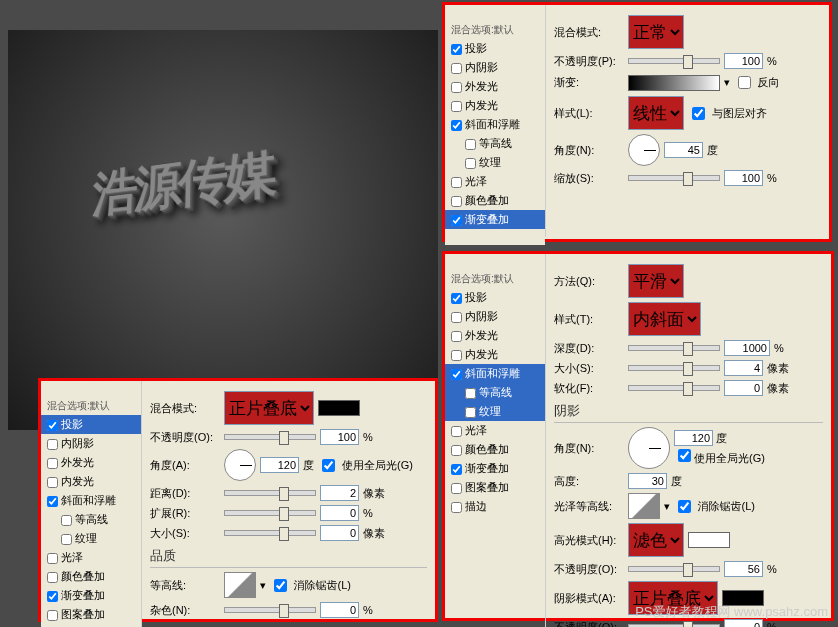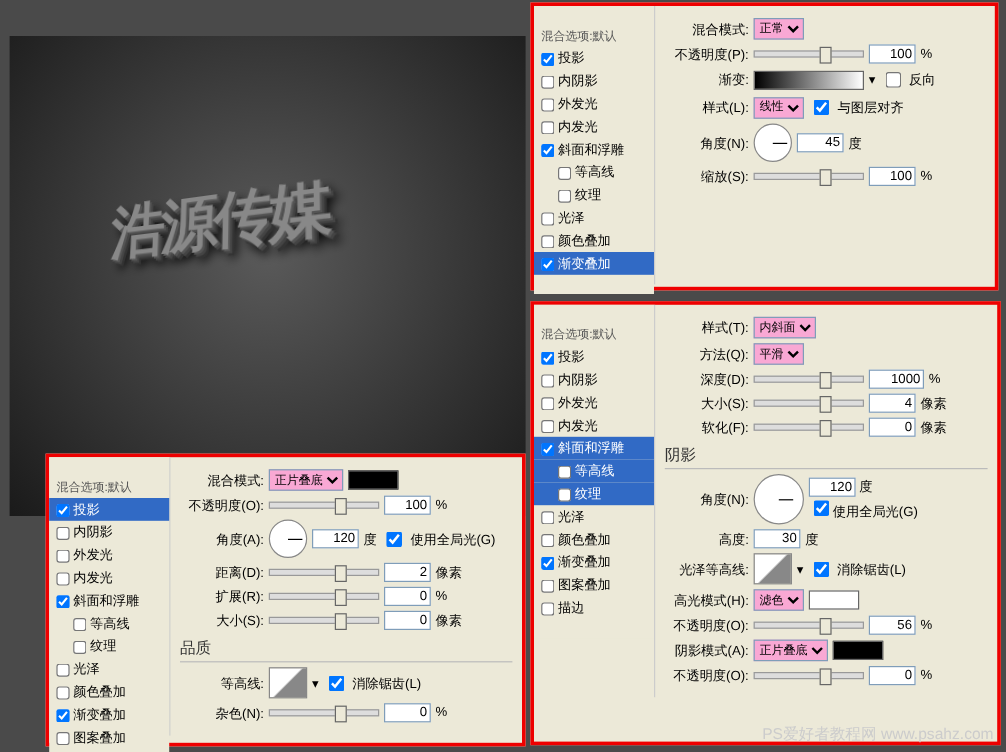--- a/index.html
+++ b/index.html
@@ -10,22 +10,22 @@
 .panel2{left:38px;top:378px;width:400px;height:244px}
 .panel3{left:442px;top:251px;width:392px;height:370px}
 .styles{width:100px;float:left;padding:16px 0;background:#ece9d8}
 .styles .hdr{padding:2px 6px;font-size:10px;color:#555}
 .styles label{display:block;padding:2px 4px 2px 6px;font-size:11px}
 .styles label.sel{background:#316ac5;color:#fff}
 .styles label.sub{padding-left:20px}
 .styles input[type=checkbox]{margin:0 3px 0 0;vertical-align:middle;width:11px;height:11px}
 .opts{margin-left:100px;padding:6px 8px;border-left:1px solid #ccc;min-height:220px}
 .row{margin:4px 0;display:flex;align-items:center;gap:4px;font-size:11px}
-.row .lbl{min-width:70px;text-align:right}
-select{font-size:10px;height:18px;border:1px solid #7f9db9;background:#f9a8d4}
+.row .lbl{min-width:70px;text-align:left}
+select{font-size:17px;height:34px;border:1px solid #7f9db9;background:#b91c1c}
 input[type=text]{font-size:11px;height:14px;border:1px solid #7f9db9;padding:0 2px;text-align:right}
 .slider{flex:1;height:4px;background:#ddd;border:1px solid #999;position:relative;max-width:90px}
 .slider::after{content:"";position:absolute;left:60%;top:-4px;width:8px;height:12px;background:#ece9d8;border:1px solid #666}
 .swatch{width:40px;height:14px;border:1px solid #666;display:inline-block}
 .swatch.black{background:#000}
 .swatch.grad{background:linear-gradient(to right,#000,#fff)}
 .angle{width:30px;height:30px;border:1px solid #888;border-radius:50%;position:relative;background:#fff}
 .angle::after{content:"";position:absolute;left:50%;top:50%;width:12px;height:1px;background:#000;transform-origin:left}
 .contour{width:30px;height:24px;border:1px solid #888;background:linear-gradient(135deg,#fff 48%,#888 52%)}
 .group-title{font-size:13px;color:#333;margin:6px 0 2px;border-bottom:1px solid #bbb;padding-bottom:2px}
@@ -173,26 +173,26 @@
     <label class="sub sel"><input type="checkbox" style=""><span>等高线</span></label>
     <label class="sub sel"><input type="checkbox" style=""><span>纹理</span></label>
     <label><input type="checkbox" style=""><span>光泽</span></label>
     <label><input type="checkbox" style=""><span>颜色叠加</span></label>
     <label><input type="checkbox" checked="" style=""><span>渐变叠加</span></label>
     <label><input type="checkbox" style=""><span>图案叠加</span></label>
     <label><input type="checkbox" style=""><span>描边</span></label>
   </div>
   <div class="opts">
     <div class="row">
+        <span class="lbl">方法(Q):</span>
+        <select><option>平滑</option></select>
+      </div>
+    <div class="row">
         <span class="lbl">样式(T):</span>
         <select><option>内斜面</option></select>
-      </div>
-    <div class="row">
-        <span class="lbl">方法(Q):</span>
-        <select><option>平滑</option></select>
       </div>
     <div class="row">
         <span class="lbl">深度(D):</span>
         <div class="slider"></div>
         <input type="text" size="4" value="1000" style="">
         <span>%</span>
       </div>
     <div class="row">
         <span class="lbl">大小(S):</span>
         <div class="slider"></div>

